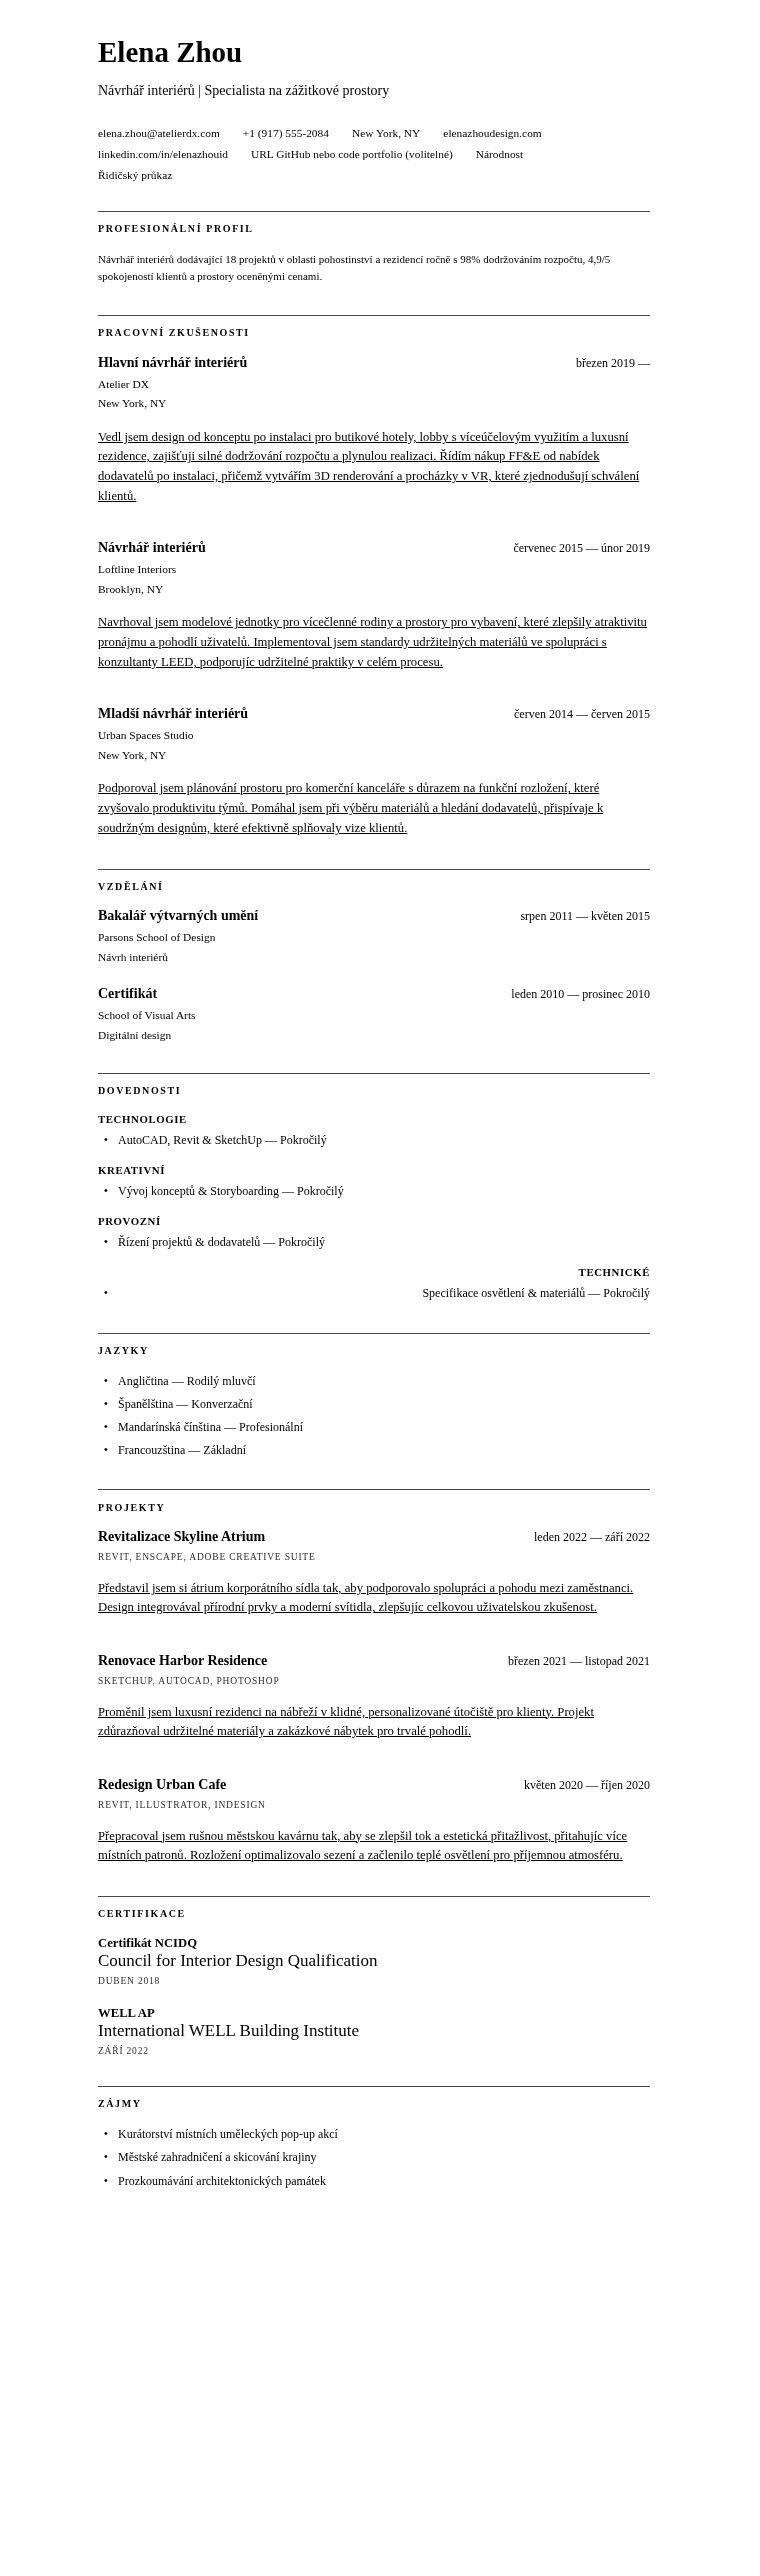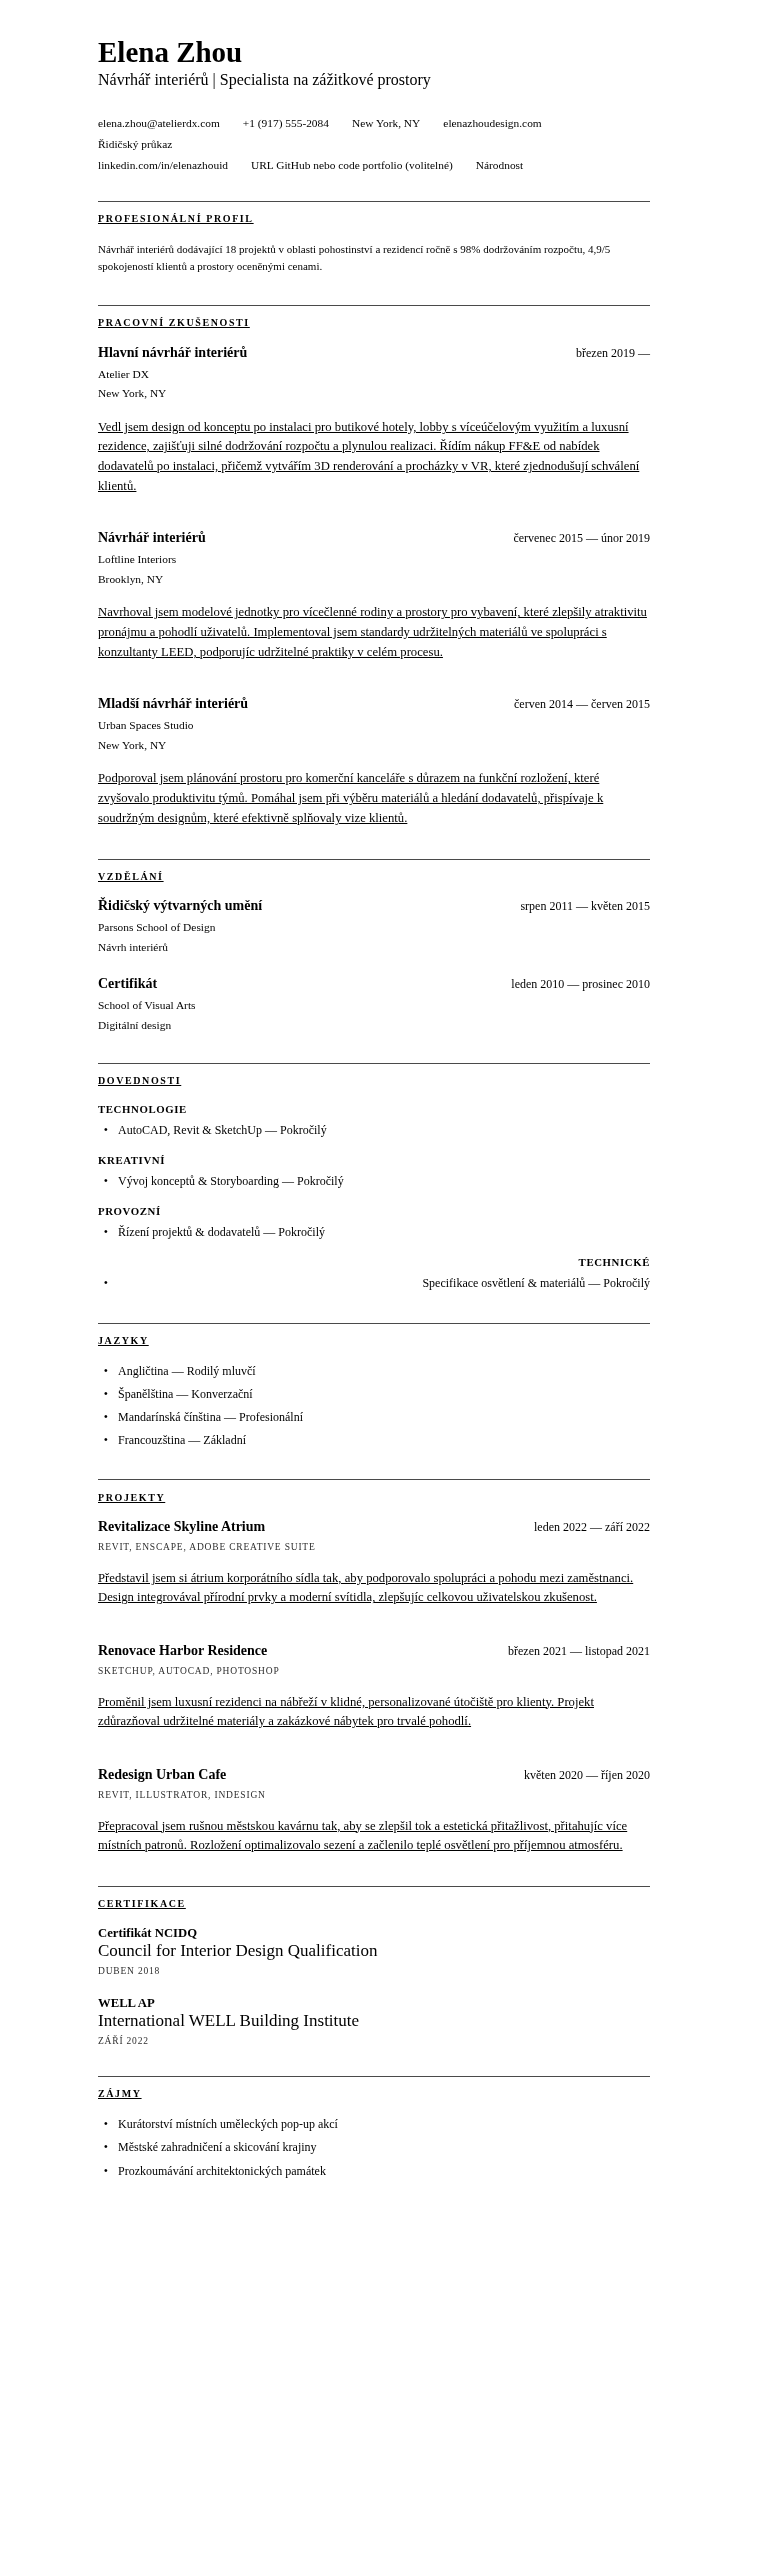--- a/index.html
+++ b/index.html
@@ -11,28 +11,28 @@
   }
   .page {
     width:624px;
     min-height:2576px;
     margin:0 auto;
     padding:37px 42px 44px 30px;
     background:#ffffff;
   }
   
   h1.name { font-size:29px; font-weight:700; line-height:1.1; }
-  .subtitle { font-size:16px; margin-top:2px; }
+  .subtitle { font-size:14px; margin-top:14px; }
   .contacts { margin-top:28px; font-size:11.4px; }
   .contact-line { display:flex; flex-wrap:wrap; gap:5px 23px; margin-bottom:9px; }
   .contact-line:last-child { margin-bottom:0; }
   
   section { margin-top:30px; border-top:0.6px solid #4a4a4a; padding-top:11.4px; }
   h2.section-heading {
-    font-size:10px; font-weight:700; letter-spacing:1.6px; margin-bottom:16.5px;text-decoration:underline;
+    font-size:10px; font-weight:700; letter-spacing:1.6px; margin-bottom:16.5px;
   }
   .body-text { font-size:11px; line-height:1.55; }
   
   .entry-row { display:flex; justify-content:space-between; align-items:baseline; gap:12.7px; }
   h3.entry-title { font-size:14px; font-weight:700; line-height:1.2; }
   .entry-dates { font-size:12px; white-space:nowrap; }
   .entry-meta { font-size:11.4px; margin-top:5px; line-height:1.3; }
   .entry-desc { font-size:12.7px; line-height:1.55; margin-top:16.5px;text-decoration:underline; }
   .job { margin-bottom:34px; }
   .job:last-child { margin-bottom:0;margin-top:23px; }
@@ -65,27 +65,27 @@
     <h1 class="name">Elena Zhou</h1>
     <div class="subtitle">Návrhář interiérů | Specialista na zážitkové prostory</div>
     <div class="contacts">
       <div class="contact-line">
         <span>elena.zhou@atelierdx.com</span>
         <span>+1 (917) 555-2084</span>
         <span>New York, NY</span>
         <span>elenazhoudesign.com</span>
       </div>
       <div class="contact-line">
-        <span>Řidičský průkaz</span>
-      </div>
-      <div class="contact-line">
         <span>linkedin.com/in/elenazhouid</span>
         <span>URL GitHub nebo code portfolio (volitelné)</span>
         <span>Národnost</span>
       </div>
+      <div class="contact-line">
+        <span>Řidičský průkaz</span>
+      </div>
     </div>
   </header>
 
   <section>
     <h2 class="section-heading">PROFESIONÁLNÍ PROFIL</h2>
     <p class="body-text">Návrhář interiérů dodávající 18 projektů v oblasti pohostinství a rezidencí ročně s 98% dodržováním rozpočtu, 4,9/5 spokojeností klientů a prostory oceněnými cenami.</p>
   </section>
 
   <section>
     <h2 class="section-heading">PRACOVNÍ ZKUŠENOSTI</h2>
@@ -119,21 +119,21 @@
       <div class="entry-meta">New York, NY</div>
       <p class="entry-desc">Podporoval jsem plánování prostoru pro komerční kanceláře s důrazem na funkční rozložení, které zvyšovalo produktivitu týmů. Pomáhal jsem při výběru materiálů a hledání dodavatelů, přispívaje k soudržným designům, které efektivně splňovaly vize klientů.</p>
     </article>
   </section>
 
   <section>
     <h2 class="section-heading">VZDĚLÁNÍ</h2>
 
     <article class="edu">
       <div class="entry-row">
-        <h3 class="entry-title">Řidičský výtvarných umění</h3>
+        <h3 class="entry-title">Bakalář výtvarných umění</h3>
         <span class="entry-dates">srpen 2011 — květen 2015</span>
       </div>
       <div class="entry-meta">Parsons School of Design</div>
       <div class="entry-meta">Návrh interiérů</div>
     </article>
 
 
     <article class="edu">
       <div class="entry-row">
         <h3 class="entry-title">Certifikát</h3>

